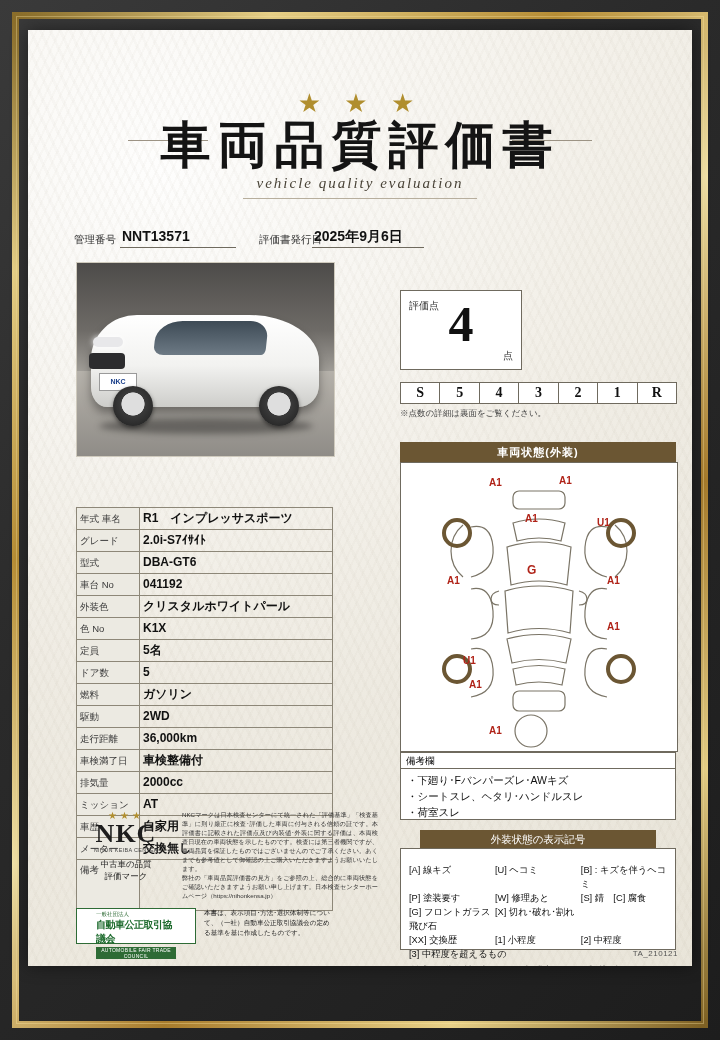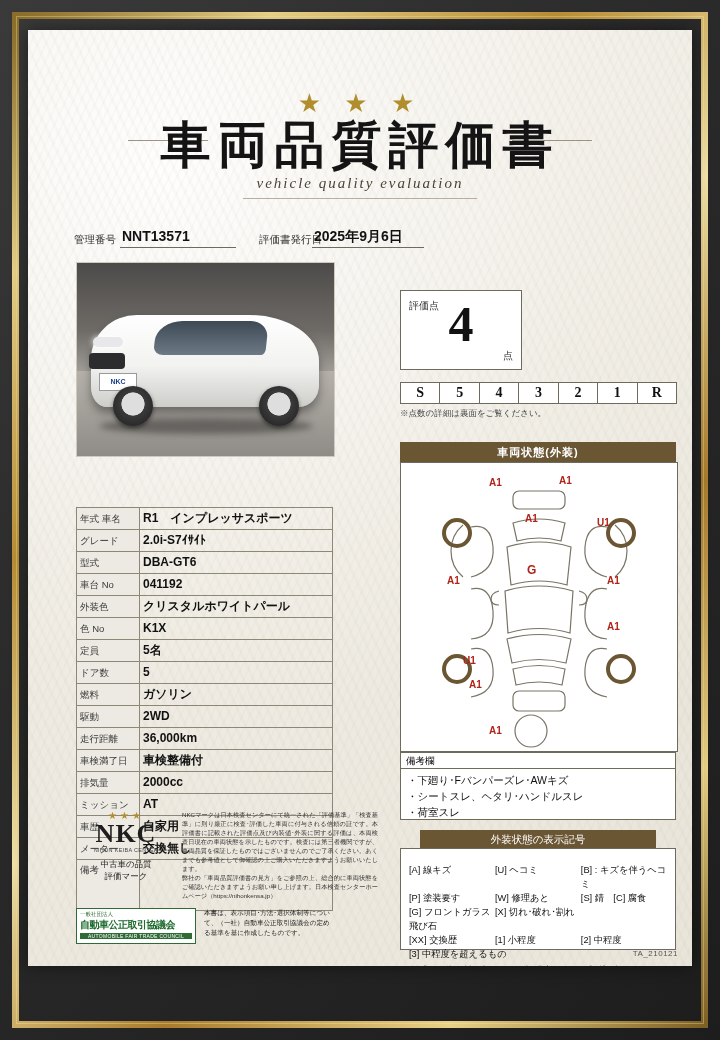--- a/index.html
+++ b/index.html
@@ -140,21 +140,21 @@
 
   
   .nkc{position:absolute;left:48px;top:630px;}
   .nkc-logo{position:absolute;left:0;top:150px;width:100px;text-align:center;}
   .nkc-stars{color:#b08e2e;font-size:10px;letter-spacing:3px;}
   .nkc-name{font-family:"Liberation Serif",serif;font-size:26px;font-weight:bold;letter-spacing:1px;color:#1d1d1d;line-height:26px;}
   .nkc-sub{font-size:5.5px;color:#444;letter-spacing:.3px;}
   .nkc-cap{font-size:8.5px;color:#222;line-height:12px;margin-top:5px;}
   .nkc-text{position:absolute;left:106px;top:150px;width:196px;font-size:6.2px;line-height:9px;color:#333;text-align:justify;}
 
-  .afc{position:absolute;left:48px;top:878px;width:120px;height:36px;border:1px solid #2e6b35;box-sizing:border-box;padding:2px 3px;background:#fff;}
+  .afc{position:absolute;left:48px;top:878px;width:120px;height:36px;border:1px solid #2e6b35;box-sizing:border-box;padding:2px 19px;background:#fff;}
   .afc .t1{font-size:5.5px;color:#2e6b35;}
   .afc .t2{font-size:10px;font-weight:bold;color:#1d6b2d;letter-spacing:-.5px;}
   .afc .t3{font-size:5px;color:#fff;background:#2e6b35;text-align:center;letter-spacing:.3px;margin-top:1px;}
   .afc-text{position:absolute;left:176px;top:878px;width:128px;font-size:6.6px;line-height:10px;color:#222;}
 
   .code{position:absolute;right:14px;bottom:8px;font-size:8px;color:#555;letter-spacing:.5px;}
 </style>
 </head>
 <body>
 

